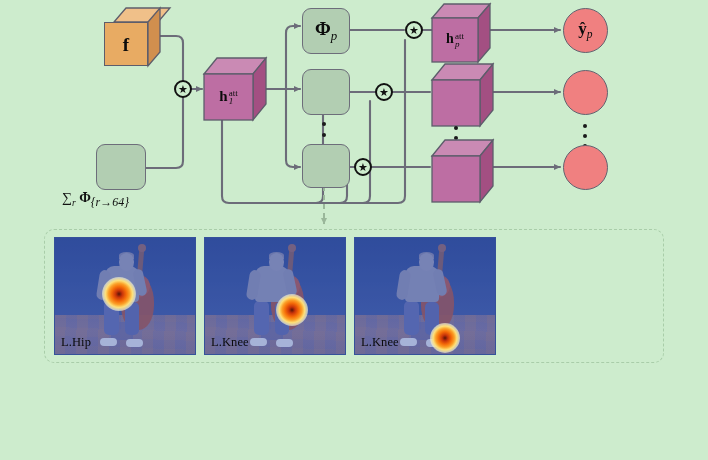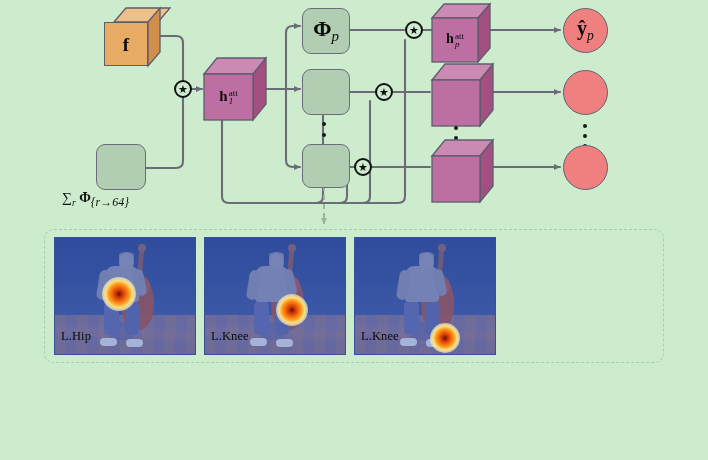--- a/index.html
+++ b/index.html
@@ -122,21 +122,21 @@
   .sc-scroll{position:absolute;left:59%;top:5%;width:8px;height:8px;border-radius:50%;
     background:#8a6370;}
   .sc-chair{position:absolute;left:40%;top:72%;width:22px;height:18px;background:#5b64a5;opacity:.6;}
   .sc-veil{position:absolute;inset:0;background:rgba(60,90,175,.28);}
   .hot{position:absolute;border-radius:50%;
     background:radial-gradient(circle,
       #5a1408 0%, #c8340a 14%, #f46a08 30%, #fba028 44%,
       #fde07a 56%, rgba(250,240,190,.72) 66%,
       rgba(200,225,245,.55) 76%, rgba(120,170,230,.18) 88%, rgba(90,140,215,0) 100%);
     filter:blur(.4px);}
-  .thumb-lbl{position:absolute;left:6px;bottom:10px;color:#0a0a0a;
+  .thumb-lbl{position:absolute;left:6px;bottom:4px;color:#0a0a0a;
     font-family:"Liberation Serif", serif;font-size:12.5px;letter-spacing:.1px;}
 
   
   #caption{
     position:absolute;left:6px;top:381px;width:700px;
     color:#0a0a0a;font-family:"Liberation Serif", serif;
     font-size:20.5px;line-height:26px;
   }
   #caption .l2{position:relative;}
   #redacted{
@@ -252,21 +252,21 @@
         <span class="lbl" style="font-size:15px;">
           <b>h</b><span style="display:inline-block;vertical-align:middle;line-height:.9;font-size:9px;text-align:left;margin-left:1px;">
             <span style="display:block">att</span>
             <span style="display:block" class="ital">1</span>
           </span>
         </span>
       </div>
     </div>
 
     <div class="gnode" style="left:302px;top:8px;width:48px;height:46px;">
-      <span style="font-size:22px;">
+      <span style="font-size:19px;">
         <b>Φ</b><span class="sub ital">p</span>
       </span>
     </div>
 
     <div class="gnode" style="left:302px;top:69px;width:48px;height:46px;"></div>
 
     <div class="vdots" style="left:322px;top:122px;width:4px;height:26px;">
       <i></i>
         <i></i>
         <i></i>
@@ -317,21 +317,21 @@
 
     <div class="cube" style="left:432px;top:140px;width:62px;height:62px;">
       <svg width="66" height="66" style="position:absolute;left:0;top:0;overflow:visible">
         <polygon points="0,16 13,0 61,0 48,16" fill="#ca8ab4" stroke="#5d5d6b" stroke-width="1.3"></polygon>
         <polygon points="48,16 61,0 61,46 48,62" fill="#a34f82" stroke="#5d5d6b" stroke-width="1.3"></polygon>
         <rect x="0" y="16" width="48" height="46" fill="#bd6ea3" stroke="#5d5d6b" stroke-width="1.3"></rect>
       </svg>
     </div>
 
     <div class="rcirc" style="left:563px;top:8px;width:45px;height:45px;">
-      <span style="font-size:20px;">
+      <span style="font-size:17px;">
         <b>ŷ</b><span class="sub ital">p</span>
       </span>
     </div>
     <div class="rcirc" style="left:563px;top:70px;width:45px;height:45px;"></div>
     <div class="vdots" style="left:583px;top:124px;width:4px;height:24px;">
       <i></i>
         <i></i>
         <i></i>
     </div>
     <div class="rcirc" style="left:563px;top:145px;width:45px;height:45px;"></div>

